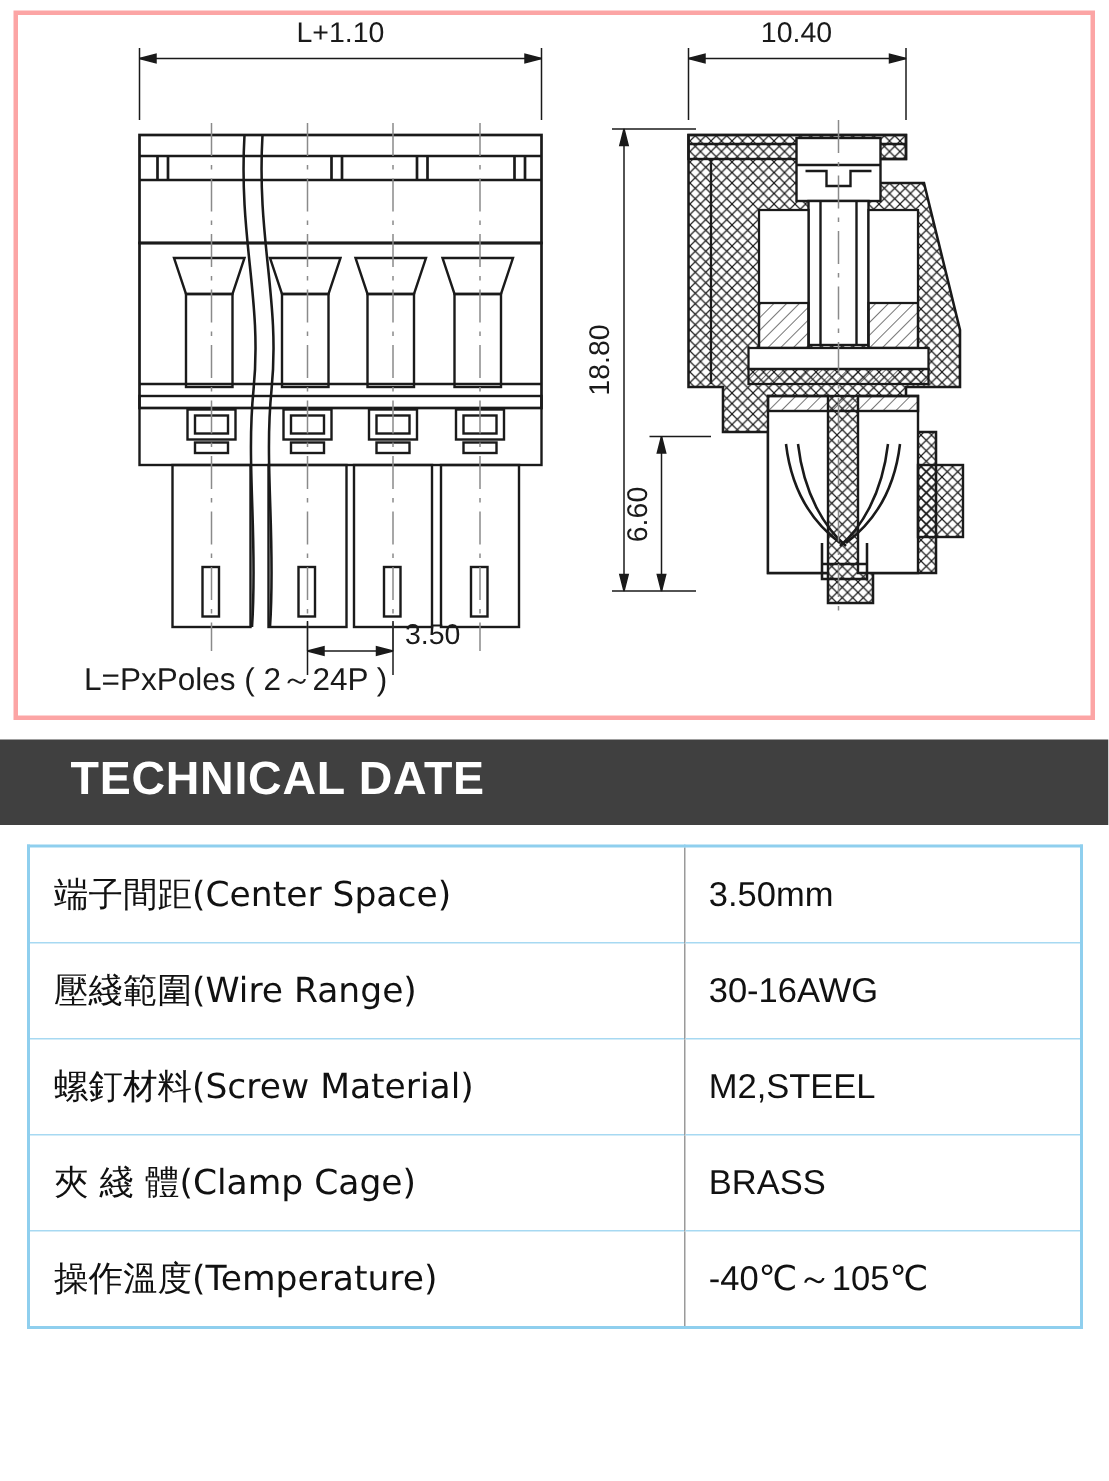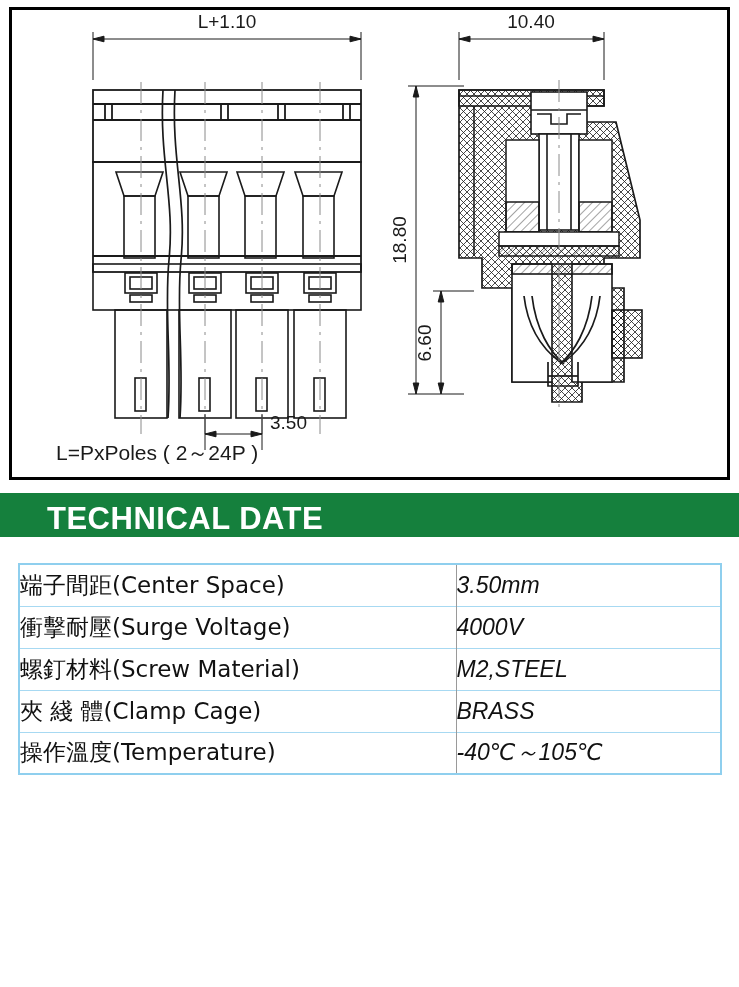--- a/index.html
+++ b/index.html
@@ -6,51 +6,51 @@
   body{
     width:739px;height:987px;background:#ffffff;
     font-family:"Liberation Sans","DejaVu Sans",sans-serif;
     -webkit-font-smoothing:antialiased;
   }
   .page{position:relative;width:739px;height:987px;overflow:hidden;}
 
   
   .drawing-panel{
     position:absolute;left:9px;top:7px;width:721px;height:473px;
-    border:3px solid #000000;background:#fff;box-sizing:border-box;text-align:right;
+    border:3px solid #fca5a5;background:#fff;box-sizing:border-box;text-align:right;
   }
   .drawing-svg{position:absolute;left:0;top:0;}
 
   
   .banner{
-    position:absolute;left:0;top:493px;width:739px;height:44px;
-    background:#15803d;
+    position:absolute;left:0;top:493px;width:739px;height:57px;
+    background:#404040;
   }
   .banner-title{
     position:absolute;left:47px;top:8px;
     font-size:31px;font-weight:bold;color:#ffffff;
     letter-spacing:.5px;white-space:nowrap;
   }
 
   
   .spec-table{
     position:absolute;left:18px;top:563px;width:704px;
     border:2px solid #8fcfee;border-collapse:collapse;background:#fff;
     box-sizing:border-box;
   }
   .spec-table tr{height:42px;}
   .spec-table tr + tr{border-top:1px solid #a7d9f2;}
-  .spec-table td{padding:0;vertical-align:middle;margin-left:15px;}
+  .spec-table td{padding:16px;vertical-align:middle;margin-left:15px;}
   .cell-label{
     width:437px;font-size:23px;color:#111;
     padding-left:28px;white-space:nowrap;
     border-right:1px solid #9a9a9a;box-sizing:border-box;
   }
   .cell-value{
-    font-size:23px;color:#111;padding-left:24px;white-space:nowrap;font-style:italic;
+    font-size:23px;color:#111;padding-left:24px;white-space:nowrap;
   }
   .cn{font-family:"DejaVu Sans","Liberation Sans",sans-serif;}
 
   
   text{font-family:"Liberation Sans","DejaVu Sans",sans-serif;fill:#1a1a1a;}
 </style>
 </head>
 <body>
 
 <div class="page">
@@ -273,22 +273,22 @@
     <div class="banner-title">TECHNICAL DATE</div>
   </div>
 
   <table class="spec-table">
     <tbody>
       <tr>
         <td class="cell-label cn">端子間距(Center Space)</td>
         <td class="cell-value">3.50mm</td>
       </tr>
       <tr>
-        <td class="cell-label cn">衝擊耐壓(Surge Voltage)</td>
-        <td class="cell-value">4000V</td>
+        <td class="cell-label cn">壓綫範圍(Wire Range)</td>
+        <td class="cell-value">30-16AWG</td>
       </tr>
       <tr>
         <td class="cell-label cn">螺釘材料(Screw Material)</td>
         <td class="cell-value">M2,STEEL</td>
       </tr>
       <tr>
         <td class="cell-label cn">夾 綫 體(Clamp Cage)</td>
         <td class="cell-value">BRASS</td>
       </tr>
       <tr>

